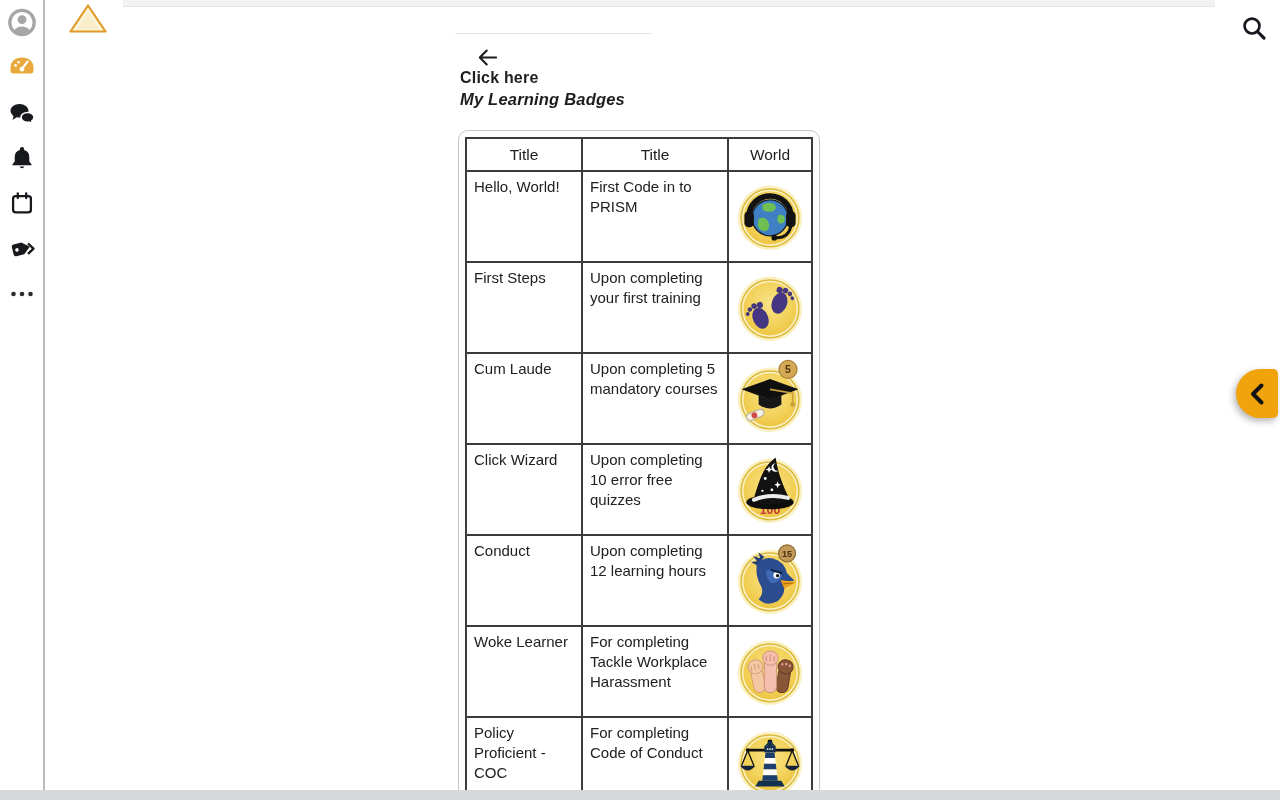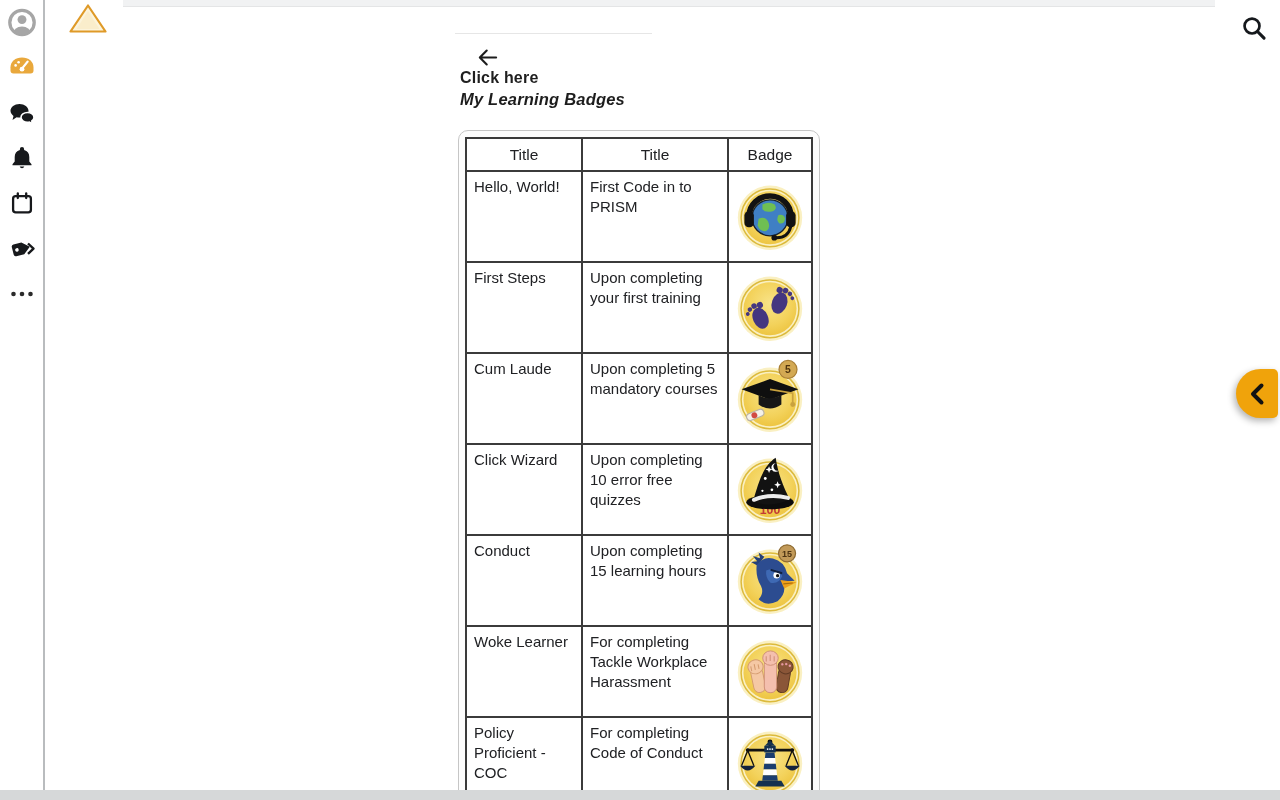--- a/index.html
+++ b/index.html
@@ -145,21 +145,21 @@
   <table class="badges">
     <colgroup>
         <col style="width:116px">
         <col style="width:146px">
         <col>
       </colgroup>
     <tbody>
         <tr>
       <th>Title</th>
       <th>Title</th>
-      <th>Badge</th>
+      <th>World</th>
     </tr>
 
     <tr class="data-row">
       <td>Hello, World!</td>
       <td>First Code in to PRISM</td>
       <td class="badge-cell">
         <svg width="72" height="80" viewBox="0 0 76 84">
           <circle cx="38" cy="46" r="34" fill="#FAF0C2"></circle>
           <circle cx="38" cy="46" r="30.5" fill="none" stroke="#DCBA3C" stroke-width="1.6"></circle>
           <circle cx="38" cy="46" r="28" fill="url(#goldGrad)"></circle>
@@ -241,21 +241,21 @@
           <path d="M44 17 a4.5 4.5 0 1 0 3.5 7.2 a3.6 3.6 0 1 1 -3.5 -7.2 z" fill="#fff"></path>
           <circle cx="33" cy="33" r="1.5" fill="#fff"></circle>
           <circle cx="40" cy="45" r="1.4" fill="#fff"></circle>
           <circle cx="30" cy="46" r="1.2" fill="#fff"></circle>
         </svg>
       </td>
     </tr>
 
     <tr class="data-row">
       <td>Conduct</td>
-      <td>Upon completing 15 learning hours</td>
+      <td>Upon completing 12 learning hours</td>
       <td class="badge-cell">
         <svg width="72" height="80" viewBox="0 0 76 84">
           <circle cx="38" cy="46" r="34" fill="#FAF0C2"></circle>
           <circle cx="38" cy="46" r="30.5" fill="none" stroke="#DCBA3C" stroke-width="1.6"></circle>
           <circle cx="38" cy="46" r="28" fill="url(#goldGrad)"></circle>
           <circle cx="56" cy="16" r="9" fill="#C29A59" stroke="#8F6C33" stroke-width="1.3"></circle>
           <text x="56" y="19.7" text-anchor="middle" font-size="9.5" font-weight="bold" fill="#4C3313">15</text>
           <path d="M25 29 l-7 -4 6.5 -.8 -4.5 -5.5 7.5 2.5 -1.5 -6 6 4.5 z" fill="#24407A"></path>
           <path d="M24 28 Q31 19 41 21.5 Q53 24.5 56 37 L64 45 Q56 45 52 47 Q56 58 46 66.5 Q34 72.5 26 64.5 Q32 58 28.5 50.5 Q22.5 40.5 24 28 z" fill="#2C4C90"></path>
           <path d="M34 34 Q45 29.5 51 40 Q47 49 38.5 47 Q33 42 34 34 z" fill="#3E69B4"></path>

